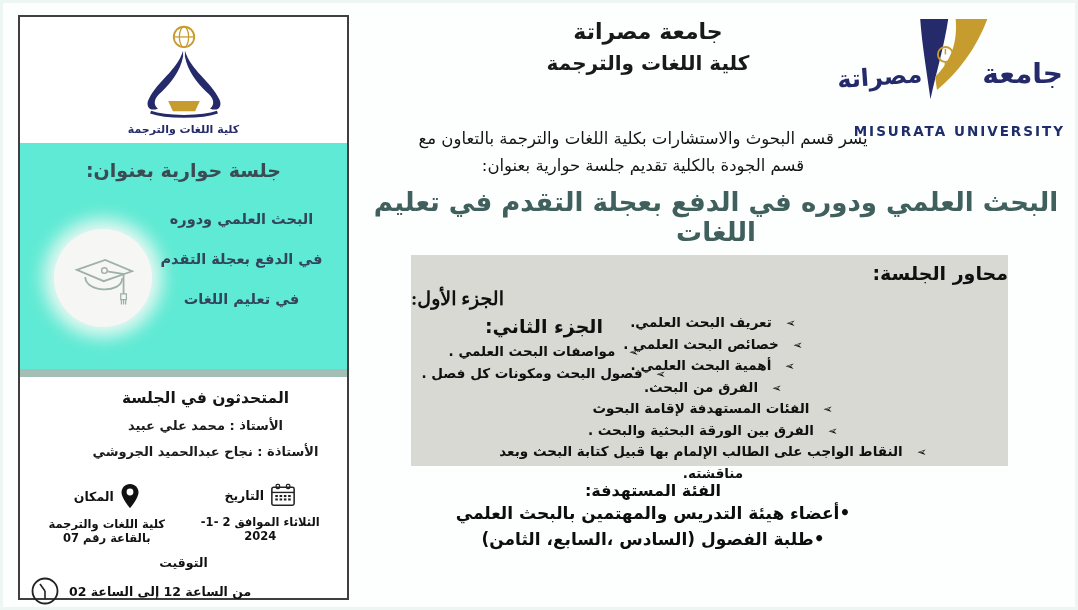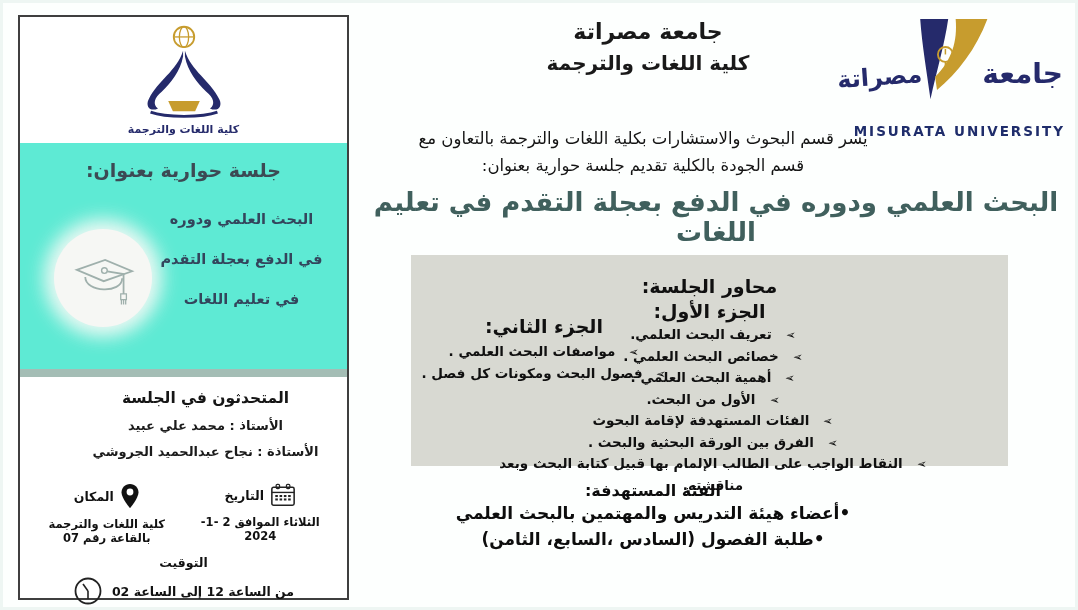--- a/index.html
+++ b/index.html
@@ -38,21 +38,21 @@
   .speakers-heading { direction:rtl; text-align:center; font-size:15.5px; font-weight:bold; color:#161616; margin-top:12px; }
   .speaker { direction:rtl; text-align:center; font-size:13px; font-weight:bold; color:#1b1b1b; margin-top:11px; }
 
   .card-info { position:absolute; left:0; top:460px; width:100%; height:123px; padding:6px 10px 0; }
   .info-row { display:flex; flex-direction:row-reverse; justify-content:space-between; }
   .info-block { width:50%; }
   .info-label-row { display:flex; flex-direction:row-reverse; align-items:center; justify-content:center; gap:6px; }
   .info-label { font-size:12.5px; font-weight:bold; color:#111; direction:rtl; }
   .info-value { direction:rtl; text-align:center; font-size:11.5px; font-weight:bold; color:#111; margin-top:8px; }
   .time-label { direction:rtl; text-align:center; font-size:12.5px; font-weight:bold; color:#111; margin-top:10px; }
-  .time-row { display:flex; align-items:center; justify-content:center; gap:9px; margin-top:6px; }
+  .time-row { display:flex; align-items:center; justify-content:flex-start; gap:9px; margin-top:6px; }
   .time-value { direction:rtl; font-size:12.5px; font-weight:bold; color:#111; }
 
   
   .main-header { position:absolute; left:385px; top:16px; width:520px; text-align:center; direction:rtl; }
   .uni-name { font-size:22px; font-weight:bold; color:#191919; letter-spacing:.5px; }
   .college-name { font-size:20px; font-weight:bold; color:#191919; margin-top:7px; }
 
   .uni-logo { position:absolute; right:10px; top:12px; width:228px; height:124px; }
   .uni-logo .emblem { position:absolute; left:72px; top:0; }
   .logo-word-right { position:absolute; right:2px; top:42px; font-size:28px; font-weight:bold; color:#252a6b; direction:rtl; }
@@ -65,22 +65,22 @@
 
   .main-title {
     position:absolute; left:350px; top:184px; width:726px; text-align:center; direction:rtl;
     font-size:26px; font-weight:bold; color:#40605d;
   }
 
   .topics-box {
     position:absolute; left:408px; top:252px; width:597px; height:211px;
     background:#d8d9d2; direction:rtl;
   }
-  .topics-heading { text-align:center; font-size:19px; font-weight:bold; color:#101010; margin-top:20px; }
-  .part1-title { text-align:center; font-size:19px; font-weight:bold; color:#101010; margin-top:3px; }
+  .topics-heading { font-size:19px; font-weight:bold; color:#101010; margin-top:7px; }
+  .part1-title { text-align:left; font-size:19px; font-weight:bold; color:#101010; margin-top:3px;font-family:Liberation Serif, serif; }
   .part1-list { width:430px; margin:2px 80px 0 0; text-align:center; }
   .topic-item { font-size:13.5px; font-weight:bold; color:#101010; line-height:20.5px; }
   .arrow { display:inline-block; transform:scaleX(-1); margin-left:14px; font-size:12px; }
   .part2 { position:absolute; left:8px; top:60px; width:250px; text-align:center; }
   .part2-title { font-size:19px; font-weight:bold; color:#101010; margin-bottom:4px; }
 
   .audience { position:absolute; left:390px; top:478px; width:520px; text-align:center; direction:rtl; }
   .audience-heading { font-size:16px; font-weight:bold; color:#0d0d0d; }
   .audience-item { font-size:17px; font-weight:bold; color:#0d0d0d; line-height:26px; }
 </style>
@@ -215,21 +215,21 @@
     <div class="topics-heading">محاور الجلسة:</div>
     <div class="part1-title">الجزء الأول:</div>
     <div class="part1-list">
 
         <div class="topic-item"><span class="arrow">➢</span><span>تعريف البحث العلمي.</span></div>
 
         <div class="topic-item"><span class="arrow">➢</span><span>خصائص البحث العلمي .</span></div>
 
         <div class="topic-item"><span class="arrow">➢</span><span>أهمية البحث العلمي .</span></div>
 
-        <div class="topic-item"><span class="arrow">➢</span><span>الأول من البحث.</span></div>
+        <div class="topic-item"><span class="arrow">➢</span><span>الفرق من البحث.</span></div>
 
         <div class="topic-item"><span class="arrow">➢</span><span>الفئات المستهدفة لإقامة البحوث</span></div>
 
         <div class="topic-item"><span class="arrow">➢</span><span>الفرق بين الورقة البحثية والبحث .</span></div>
 
         <div class="topic-item"><span class="arrow">➢</span><span>النقاط الواجب على الطالب الإلمام بها قبيل كتابة البحث وبعد مناقشته.</span></div>
       </div>
     <div class="part2">
       <div class="part2-title">الجزء الثاني:</div>
       <div>

